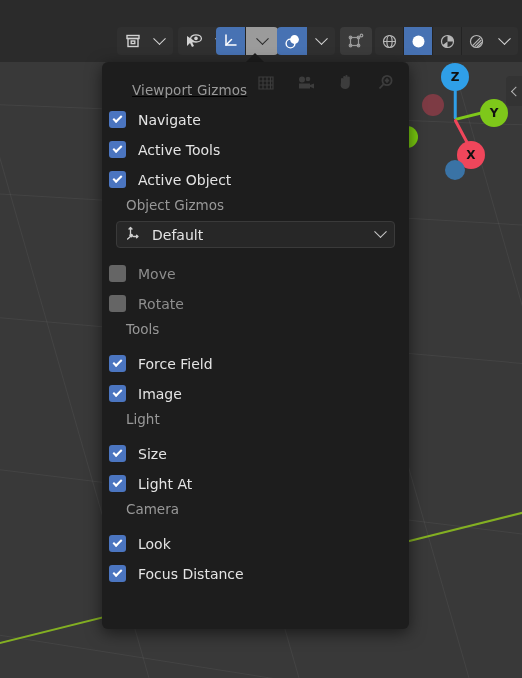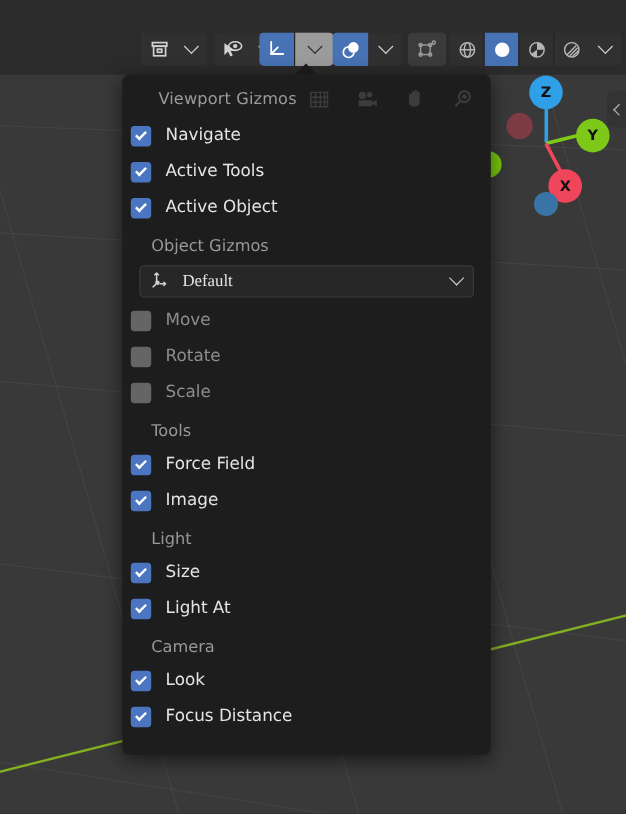--- a/index.html
+++ b/index.html
@@ -106,38 +106,39 @@
     position: absolute; left: 102px; top: 62px;
     width: 307px; height: 567px;
     background: #1d1d1d;
     border-radius: 6px;
     box-shadow: 0 4px 16px rgba(0,0,0,0.55);
     padding: 6px 0 8px 0;
     overflow: hidden;
   }
   .panel-head {
     position: relative;
-    display: flex; align-items: center;
+    display: flex; align-items: flex-end;
     height: 30px;
     padding: 0 12px 0 30px;
+    text-decoration: underline;
   }
   .panel-head .ptitle {
     font-size: 13.5px; color: #9a9a9a;
     letter-spacing: .1px;
   }
   .head-icons { position: absolute; right: 10px; top: 3px; display: flex; gap: 14px; }
   .head-icons .hi { width: 26px; height: 24px; display: flex; align-items: center; justify-content: center; color: #313131; }
 
   .sec-label {
     font-size: 13.5px; color: #989898;
     padding: 9px 0 5px 24px;
   }
 
   .row {
-    display: flex; align-items: center;
+    display: flex; align-items: flex-end;
     height: 30px;
     padding-left: 7px;
   }
   .cbox {
     width: 17px; height: 17px;
     border-radius: 3px;
     background: #4b75c0;
     display: flex; align-items: center; justify-content: center;
     flex: 0 0 auto;
   }
@@ -156,21 +157,20 @@
 
   .selectbox {
     margin: 3px 14px 4px 14px;
     height: 27px;
     background: #272727;
     border: 1px solid #3a3a3a;
     border-radius: 4px;
     display: flex; align-items: center;
     padding: 0 9px 0 8px;
     color: #e4e4e4;
-    font-family: Liberation Serif, serif;
   }
   .selectbox .sv { font-size: 14px; margin-left: 10px; flex: 1; }
   .selectbox .sc { color: #c9c9c9; }
 </style>
 </head>
 <body>
 
 <div id="root">
 
   <div class="viewport">
@@ -397,24 +397,20 @@
     </div>
 
     <div class="row disabled">
       <span class="cbox off"></span>
       <span class="rlabel">Move</span>
     </div>
     <div class="row disabled">
       <span class="cbox off"></span>
       <span class="rlabel">Rotate</span>
     </div>
-    <div class="row disabled">
-      <span class="cbox off"></span>
-      <span class="rlabel">Scale</span>
-    </div>
 
     <div class="sec-label">Tools</div>
     <div class="row">
       <span class="cbox">
           <span class="tick"></span>
         </span>
       <span class="rlabel">Force Field</span>
     </div>
     <div class="row">
       <span class="cbox">

